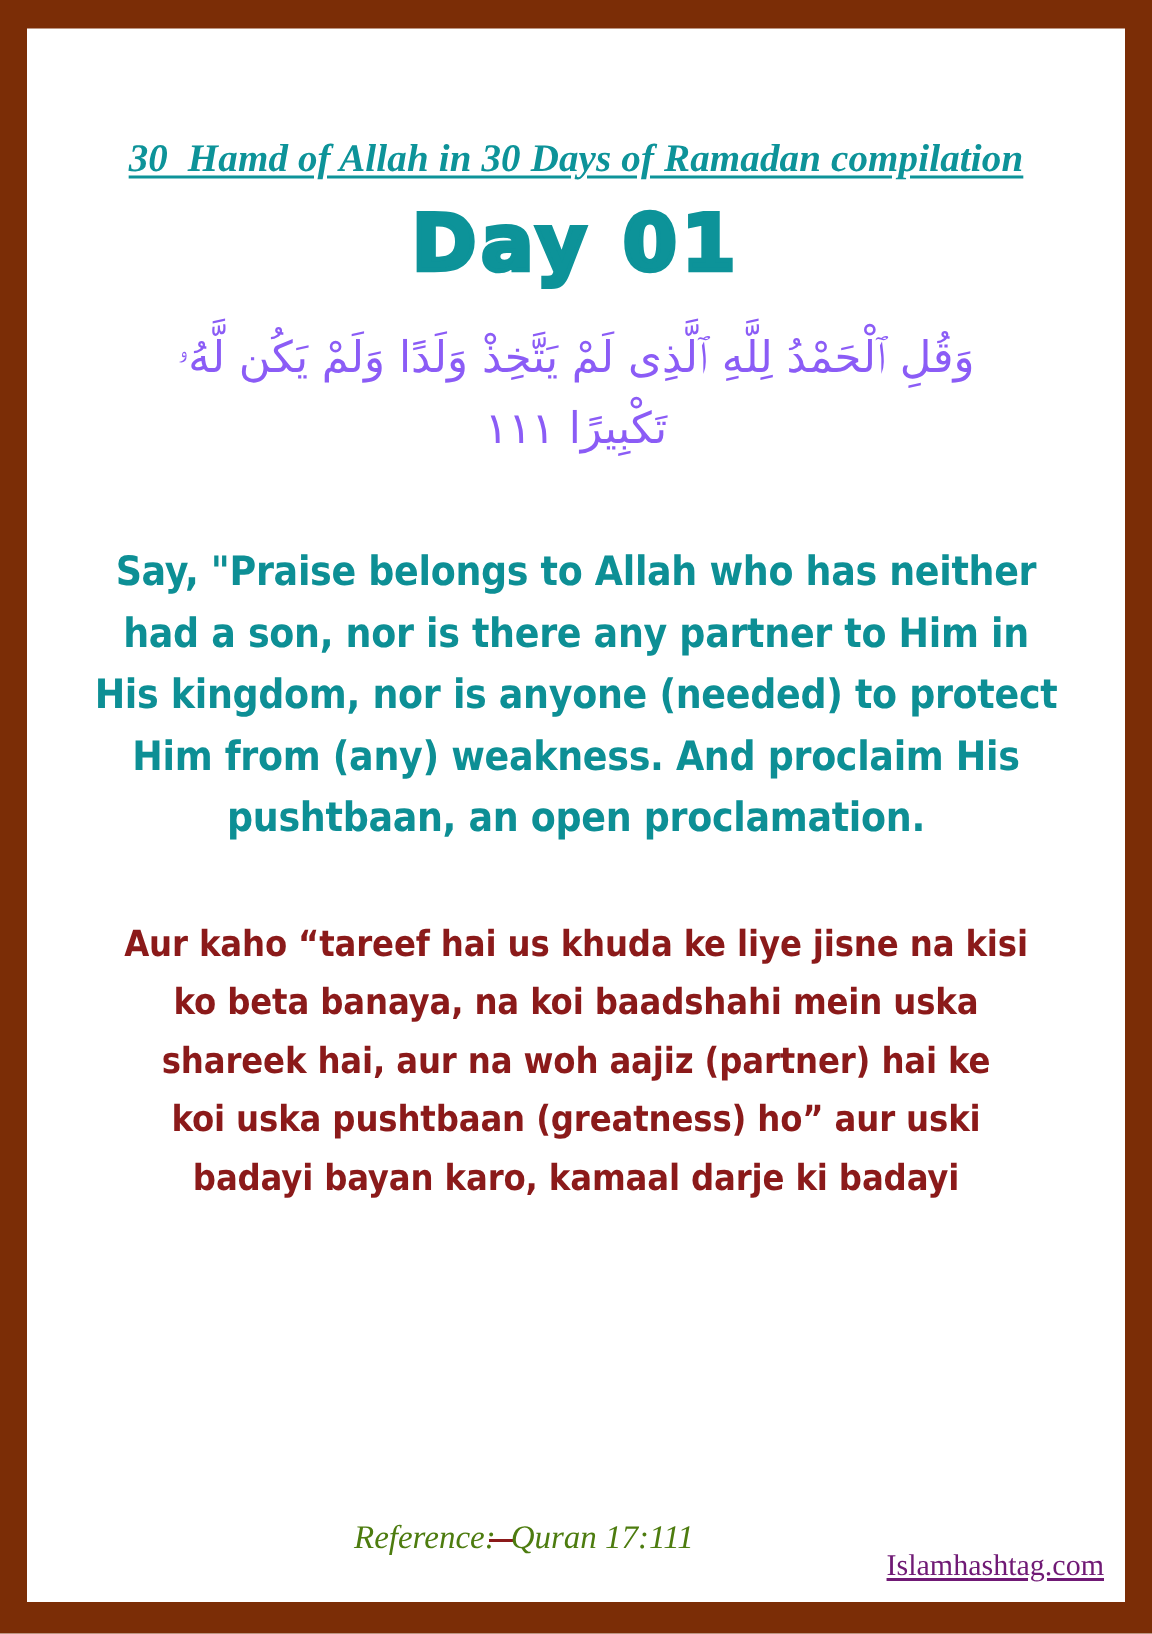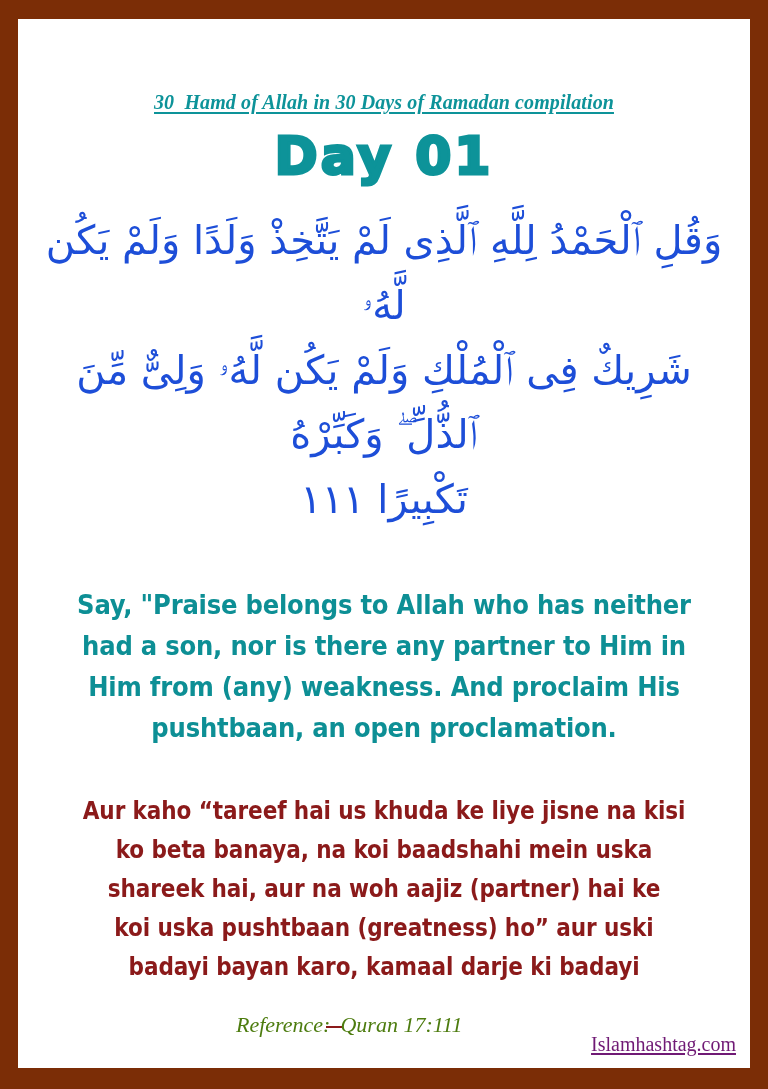--- a/index.html
+++ b/index.html
@@ -36,21 +36,21 @@
   
   .kicker-wrap {
     text-align: center;
     padding-top: 72px;
   }
   .kicker {
     display: inline-block;
     font-family: "Liberation Serif", "DejaVu Serif", serif;
     font-style: italic;
     font-weight: 700;
-    font-size: 20px;
+    font-size: 26px;
     letter-spacing: 0.1px;
     color: #0d9399;
     text-decoration: underline;
     text-underline-offset: 3px;
     white-space: pre;
   }
 
   
   .day-title {
     text-align: center;
@@ -62,23 +62,23 @@
     letter-spacing: 3px;
     color: #0d9399;
     -webkit-text-stroke: 3px #0d9399;
   }
 
   
   .arabic {
     direction: rtl;
     text-align: center;
     margin: 26px 26px 0 26px;
-    color: #1d4ed8;
+    color: #8b5cf6;
     font-family: "DejaVu Sans", "Liberation Sans", sans-serif;
-    font-size: 40px;
+    font-size: 29px;
     line-height: 1.62;
     font-weight: 400;
   }
 
   
   .translation {
     text-align: center;
     margin: 52px 24px 0 24px;
     color: #0d8f95;
     font-family: "DejaVu Sans Condensed", "DejaVu Sans", sans-serif;
@@ -147,27 +147,27 @@
   <div class="poster-inner">
 
     <div class="kicker-wrap">
       <div class="kicker">30  Hamd of Allah in 30 Days of Ramadan compilation</div>
     </div>
 
     <div class="day-title">Day 01</div>
 
     <div class="arabic">
       <div>وَقُلِ ٱلْحَمْدُ لِلَّهِ ٱلَّذِى لَمْ يَتَّخِذْ وَلَدًا وَلَمْ يَكُن لَّهُۥ</div>
-      <div>شَرِيكٌ فِى ٱلْمُلْكِ وَلَمْ يَكُن لَّهُۥ وَلِىٌّ مِّنَ ٱلذُّلِّ ۖ وَكَبِّرْهُ</div>
       <div>تَكْبِيرًا ١١١</div>
     </div>
 
     <div class="translation">
       <div>Say, "Praise belongs to Allah who has neither</div>
       <div>had a son, nor is there any partner to Him in</div>
+      <div>His kingdom, nor is anyone (needed) to protect</div>
       <div>Him from (any) weakness. And proclaim His</div>
       <div>pushtbaan, an open proclamation.</div>
     </div>
 
     <div class="urdu">
       <div>Aur kaho “tareef hai us khuda ke liye jisne na kisi</div>
       <div>ko beta banaya, na koi baadshahi mein uska</div>
       <div>shareek hai, aur na woh aajiz (partner) hai ke</div>
       <div>koi uska pushtbaan (greatness) ho” aur uski</div>
       <div>badayi bayan karo, kamaal darje ki badayi</div>

